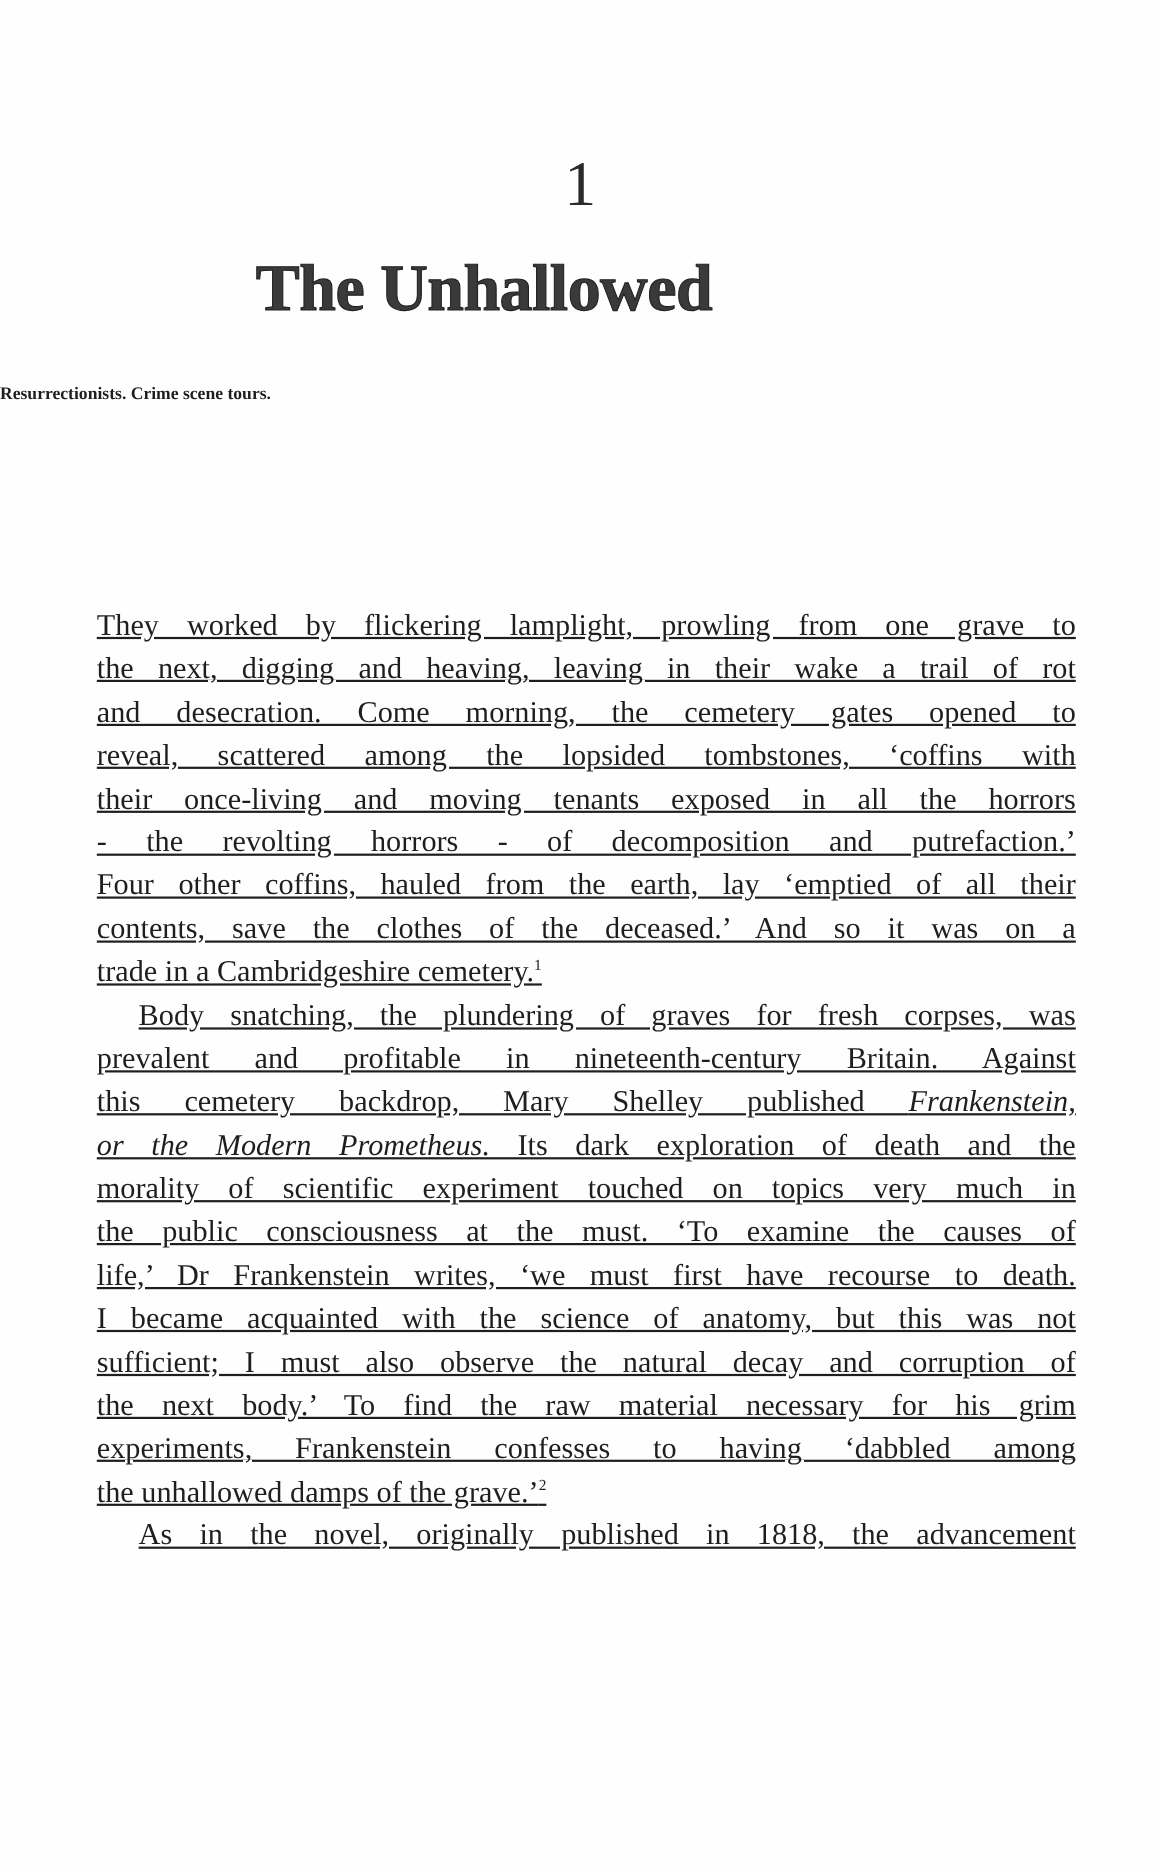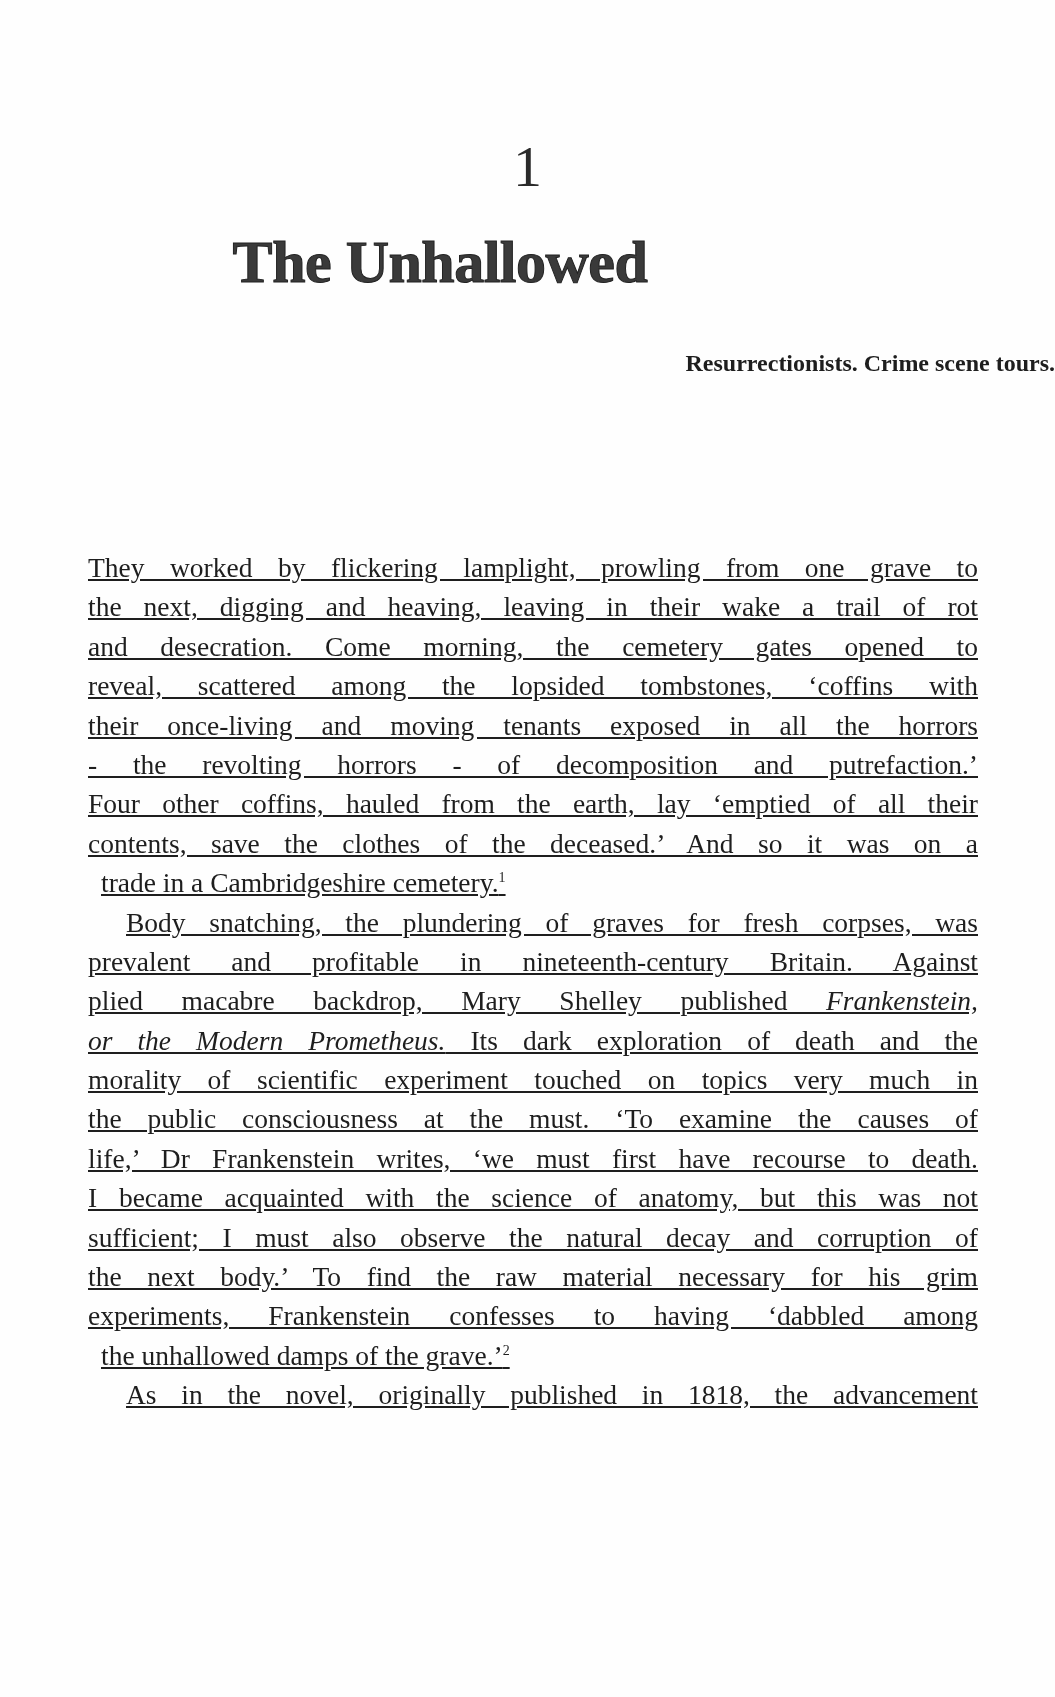--- a/index.html
+++ b/index.html
@@ -40,22 +40,22 @@
     line-height: 1;
     color: #3a3a3a;
     -webkit-text-stroke: 1px #222;
     font-weight: bold;
     letter-spacing: -0.5px;
   }
   .chapter-subtitle {
     position: absolute;
     top: 350px;
     left: 0; width: 1055px;
-    text-align: right;
-    font-size: 24px;
+    text-align: left;
+    font-size: 16px;
     font-weight: bold;
     color: #1e1e1e;
   }
   .body-text {
     position: absolute;
     top: 548px;
     left: 88px;
     width: 890px;
     font-size: 27.5px;
     line-height: 39.4px;
@@ -63,21 +63,20 @@
   .line {
     display: block;
     white-space: nowrap;
     text-align: justify;
     text-align-last: justify;
     height: 39.4px;
     text-decoration: underline;
   }
   .line.last {
     text-align-last: left;
-    margin-left: 13px;
   }
   .line.indent {
     padding-left: 38px;
   }
   .line .it {
     font-style: italic;
   }
   sup {
     font-size: 14px;
     line-height: 0;
@@ -103,21 +102,21 @@
       <span class="line">their once-living and moving tenants exposed in all the horrors</span>
       <span class="line">- the revolting horrors - of decomposition and putrefaction.’</span>
       <span class="line">Four other coffins, hauled from the earth, lay ‘emptied of all their</span>
       <span class="line">contents, save the clothes of the deceased.’ And so it was on a</span>
       <span class="line last"><span>trade in a Cambridgeshire cemetery.</span><sup>1</sup></span>
     </div>
 
     <div>
       <span class="line indent">Body snatching, the plundering of graves for fresh corpses, was</span>
       <span class="line">prevalent and profitable in nineteenth-century Britain. Against</span>
-      <span class="line"><span>plied macabre backdrop, Mary Shelley published </span><span class="it">Frankenstein,</span></span>
+      <span class="line"><span>this cemetery backdrop, Mary Shelley published </span><span class="it">Frankenstein,</span></span>
       <span class="line"><span class="it">or the Modern Prometheus.</span><span> Its dark exploration of death and the</span></span>
       <span class="line">morality of scientific experiment touched on topics very much in</span>
       <span class="line">the public consciousness at the must. ‘To examine the causes of</span>
       <span class="line">life,’ Dr Frankenstein writes, ‘we must first have recourse to death.</span>
       <span class="line">I became acquainted with the science of anatomy, but this was not</span>
       <span class="line">sufficient; I must also observe the natural decay and corruption of</span>
       <span class="line">the next body.’ To find the raw material necessary for his grim</span>
       <span class="line">experiments, Frankenstein confesses to having ‘dabbled among</span>
       <span class="line last"><span>the unhallowed damps of the grave.’</span><sup>2</sup></span>
     </div>

